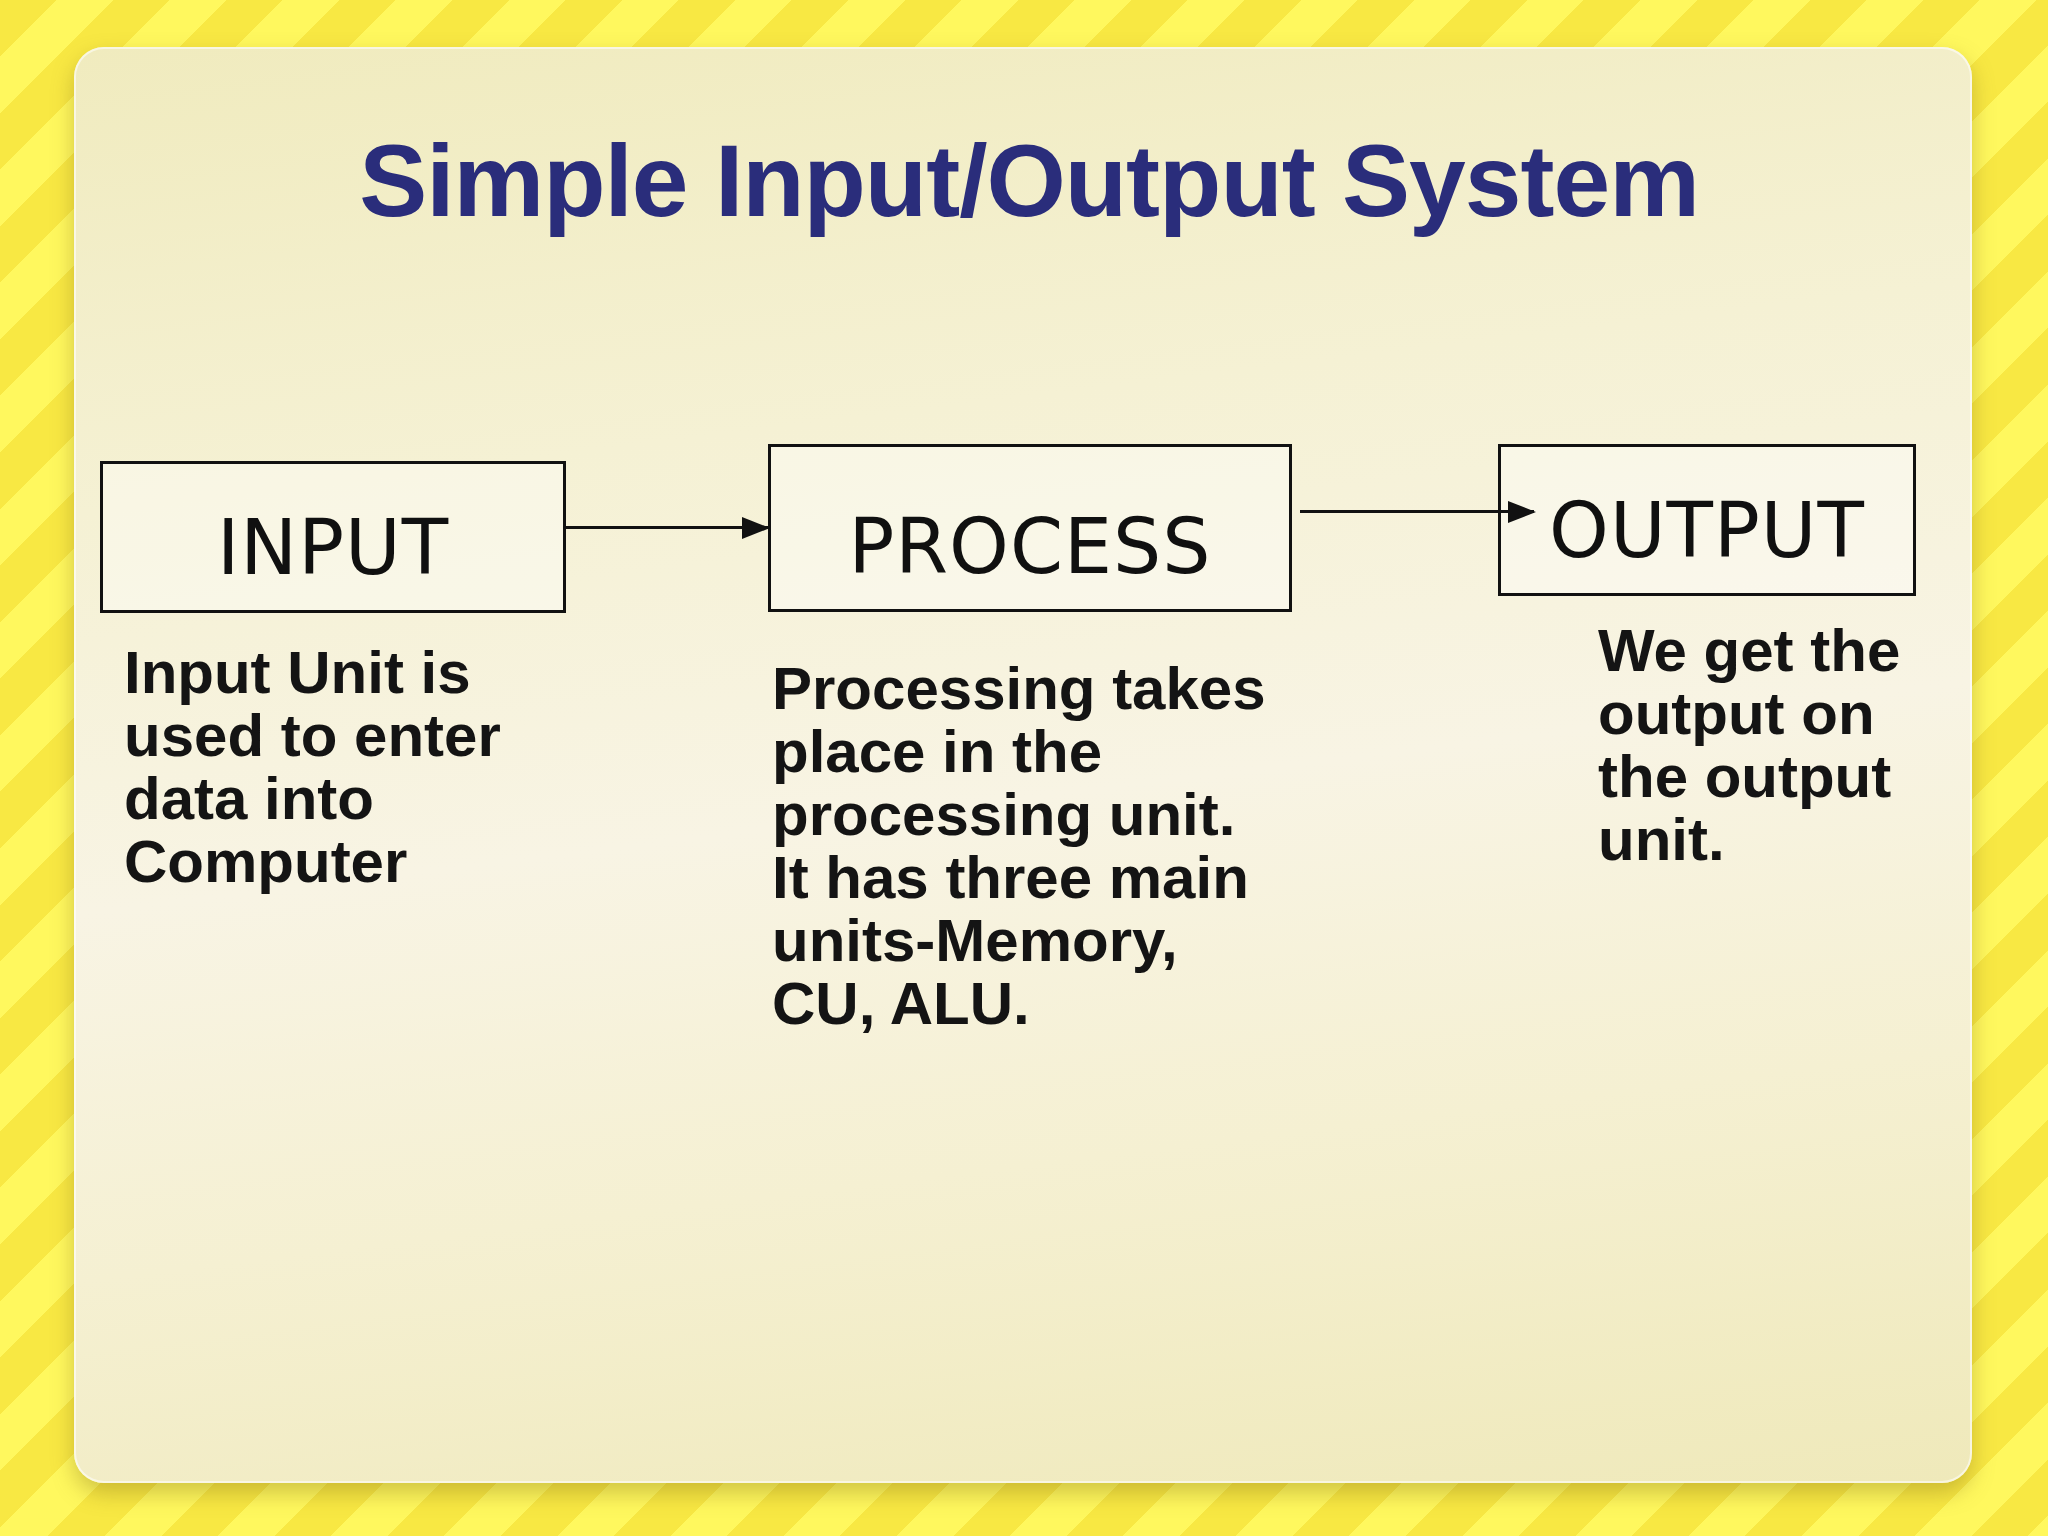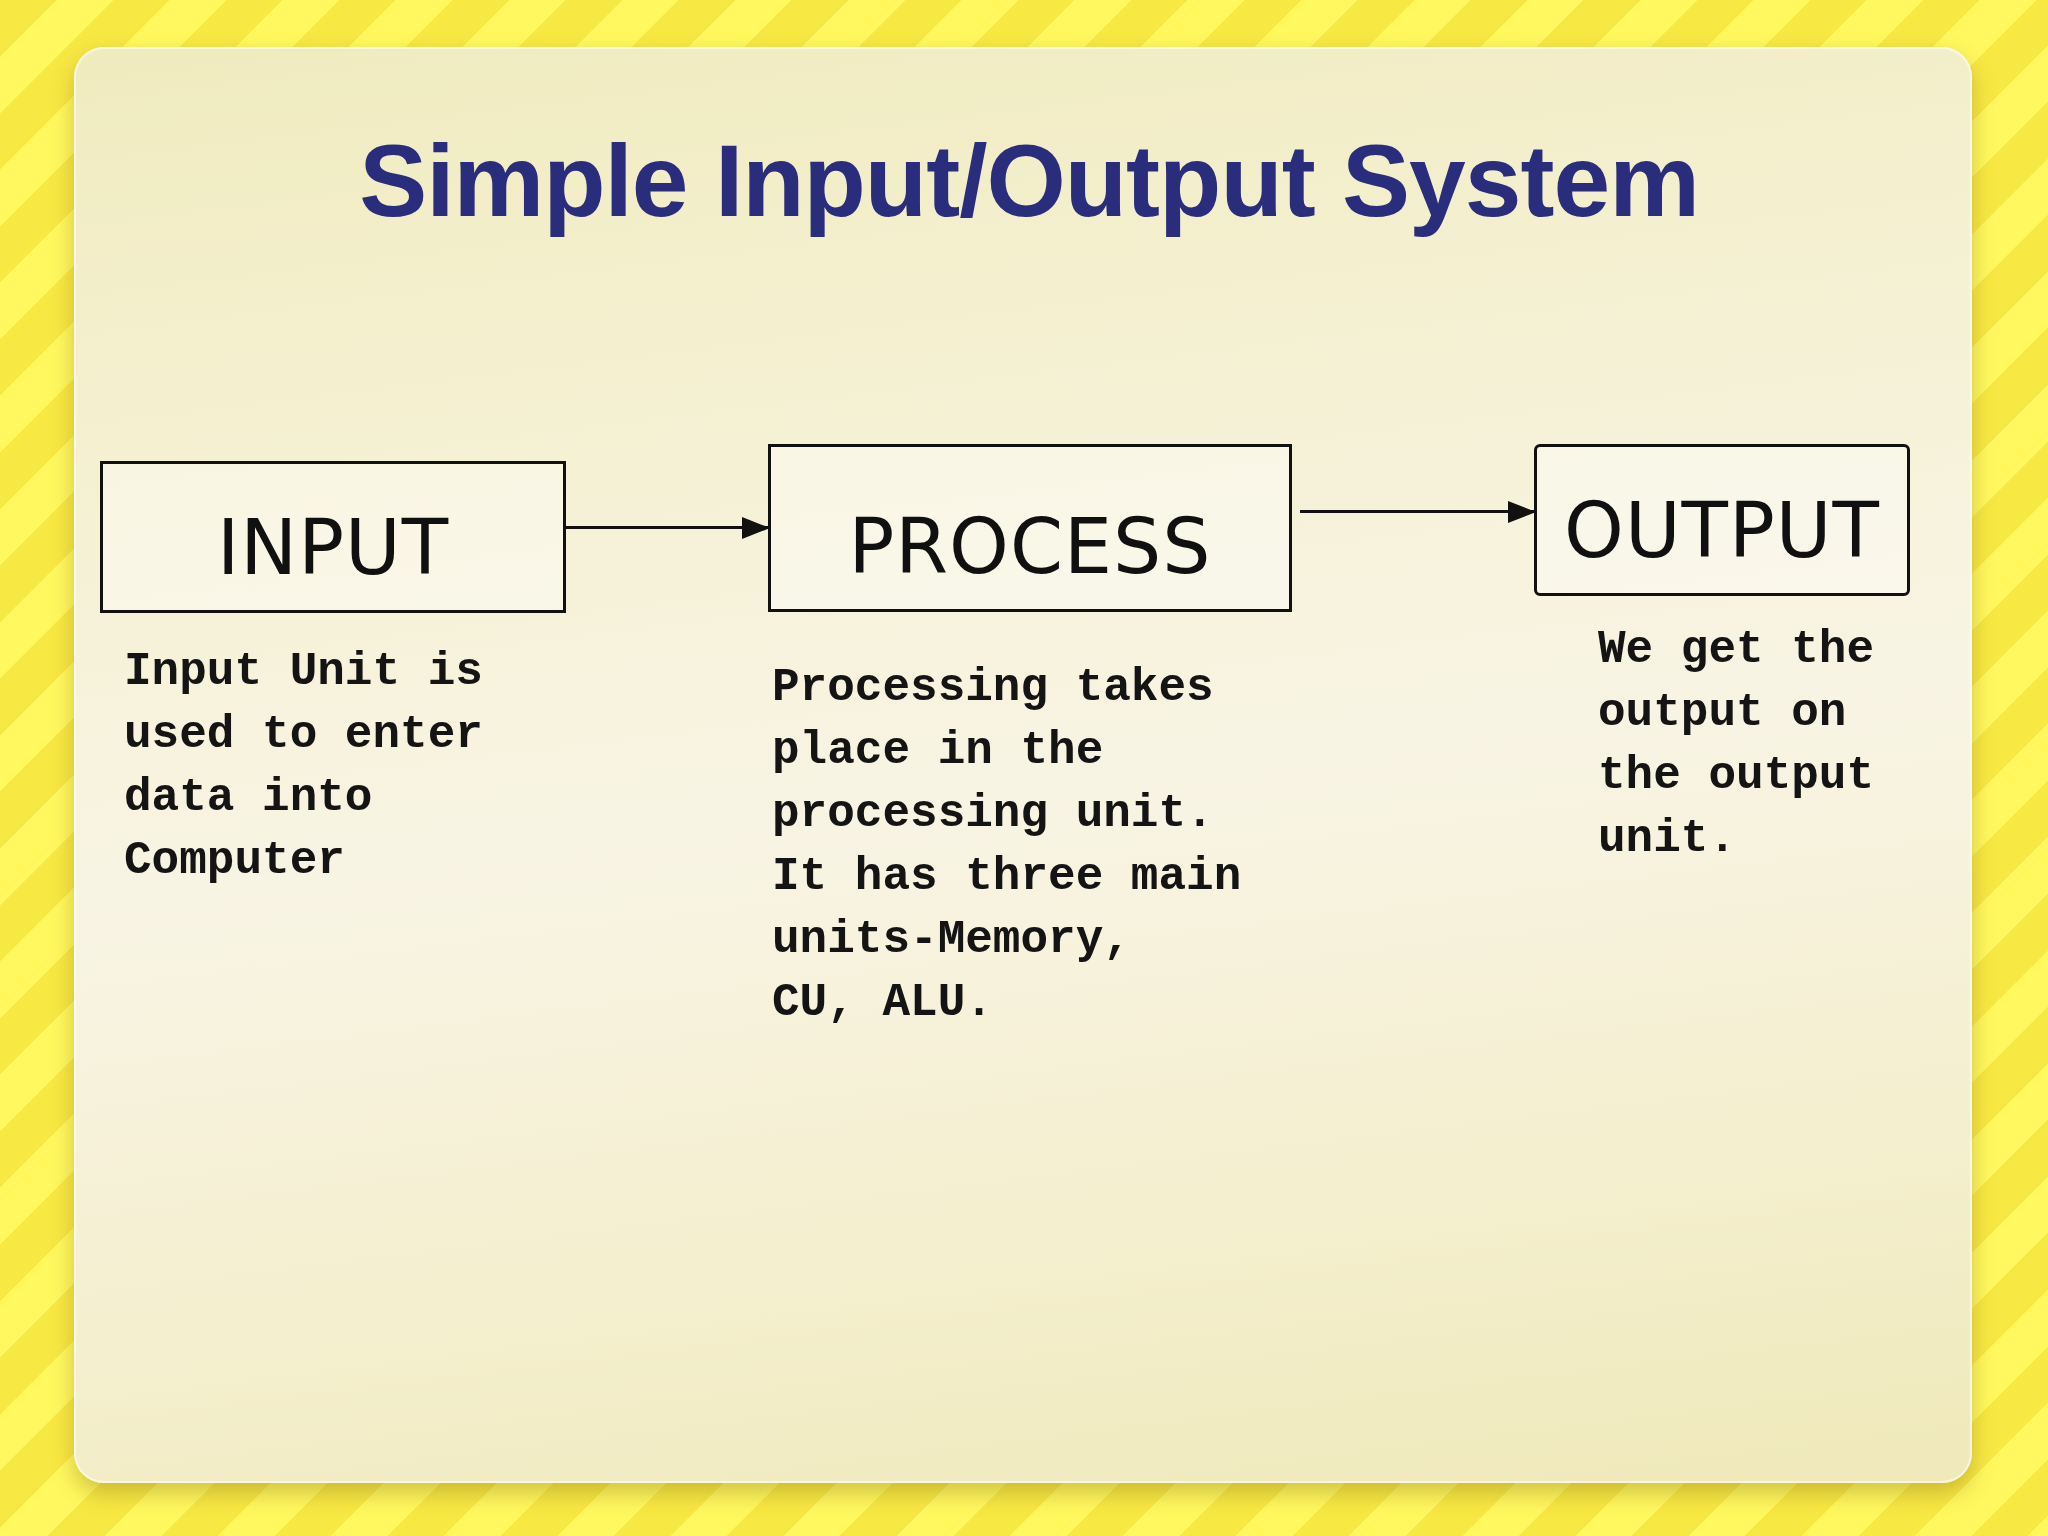--- a/index.html
+++ b/index.html
@@ -67,21 +67,21 @@
   .flow-box .box-label {
     font-family: "DejaVu Sans", sans-serif;
     font-size: 76px;
     font-weight: 400;
     color: #101010;
     letter-spacing: 1px;
     padding-bottom: 18px;
   }
   .box-input   { left: 26px;   top: 414px; width: 466px; height: 152px; }
   .box-process { left: 694px;  top: 397px; width: 524px; height: 168px; }
-  .box-output  { left: 1460px; top: 397px; width: 376px; height: 152px; border-radius: 6px; }
+  .box-output  { left: 1424px; top: 397px; width: 418px; height: 152px; }
 
   .arrow {
     position: absolute;
     height: 3px;
     background: #111111;
   }
   .arrow::after {
     content: '';
     position: absolute;
     right: -2px;
@@ -91,23 +91,23 @@
     height: 0;
     border-left: 28px solid #111111;
     border-top: 11px solid transparent;
     border-bottom: 11px solid transparent;
   }
   .arrow-1 { left: 492px;  top: 479px; width: 202px; }
   .arrow-2 { left: 1226px; top: 463px; width: 234px; }
 
   .desc {
     position: absolute;
-    font-family: Liberation Mono, monospace;
+    font-family: Liberation Sans, sans-serif;
     font-weight: bold;
-    font-size: 46px;
+    font-size: 60px;
     line-height: 63px;
     color: #141414;
     white-space: nowrap;
   }
   .desc-input   { left: 50px;   top: 594px; }
   .desc-process { left: 698px;  top: 610px; }
   .desc-output  { left: 1524px; top: 572px; }
 </style>
 </head>
 <body>

